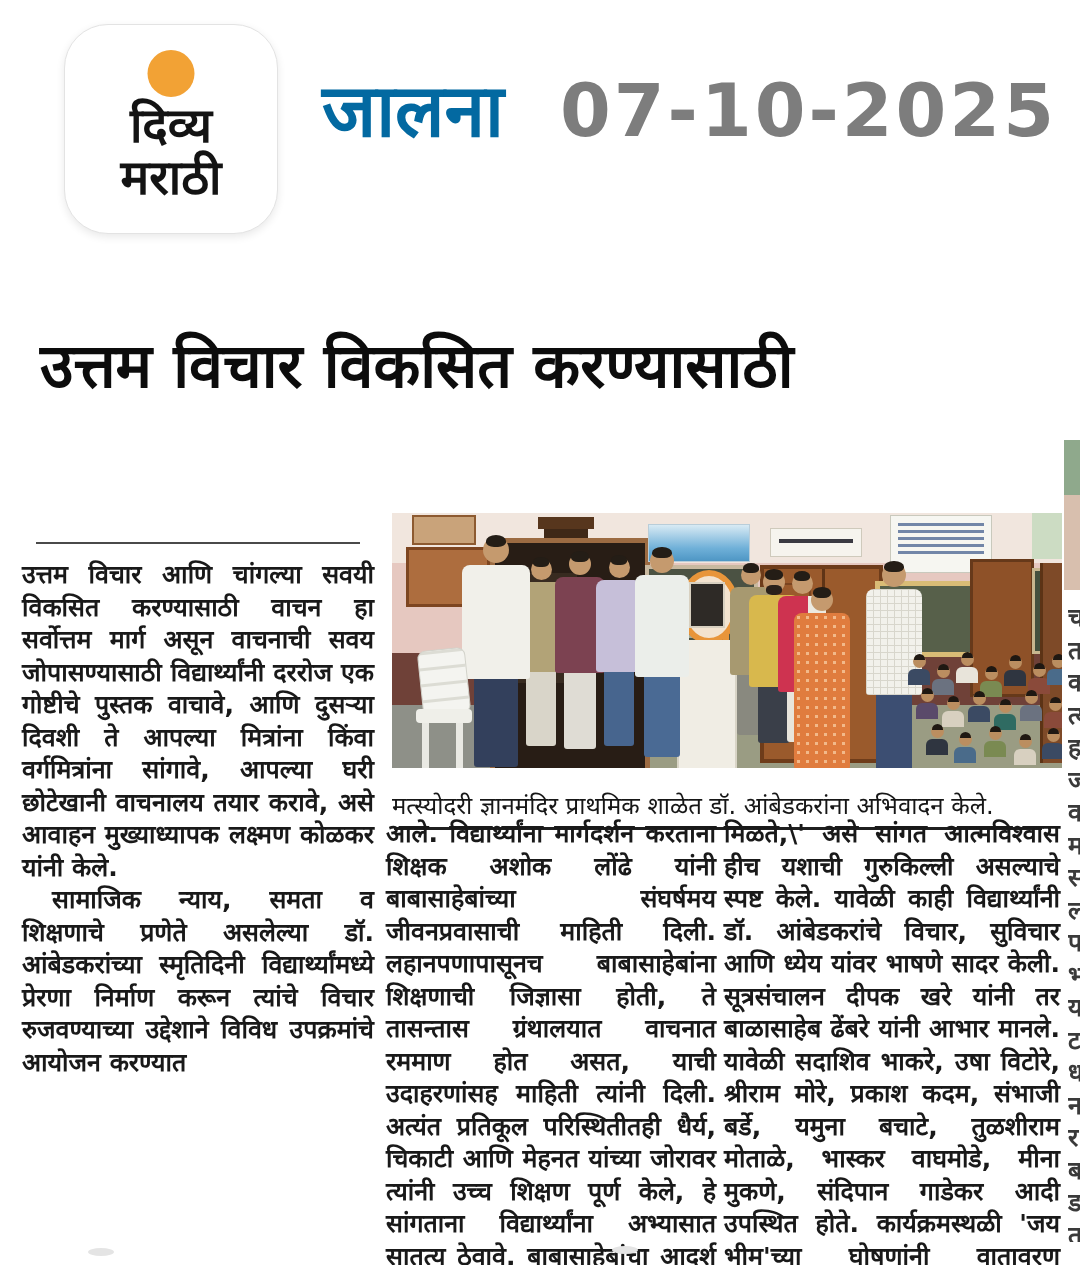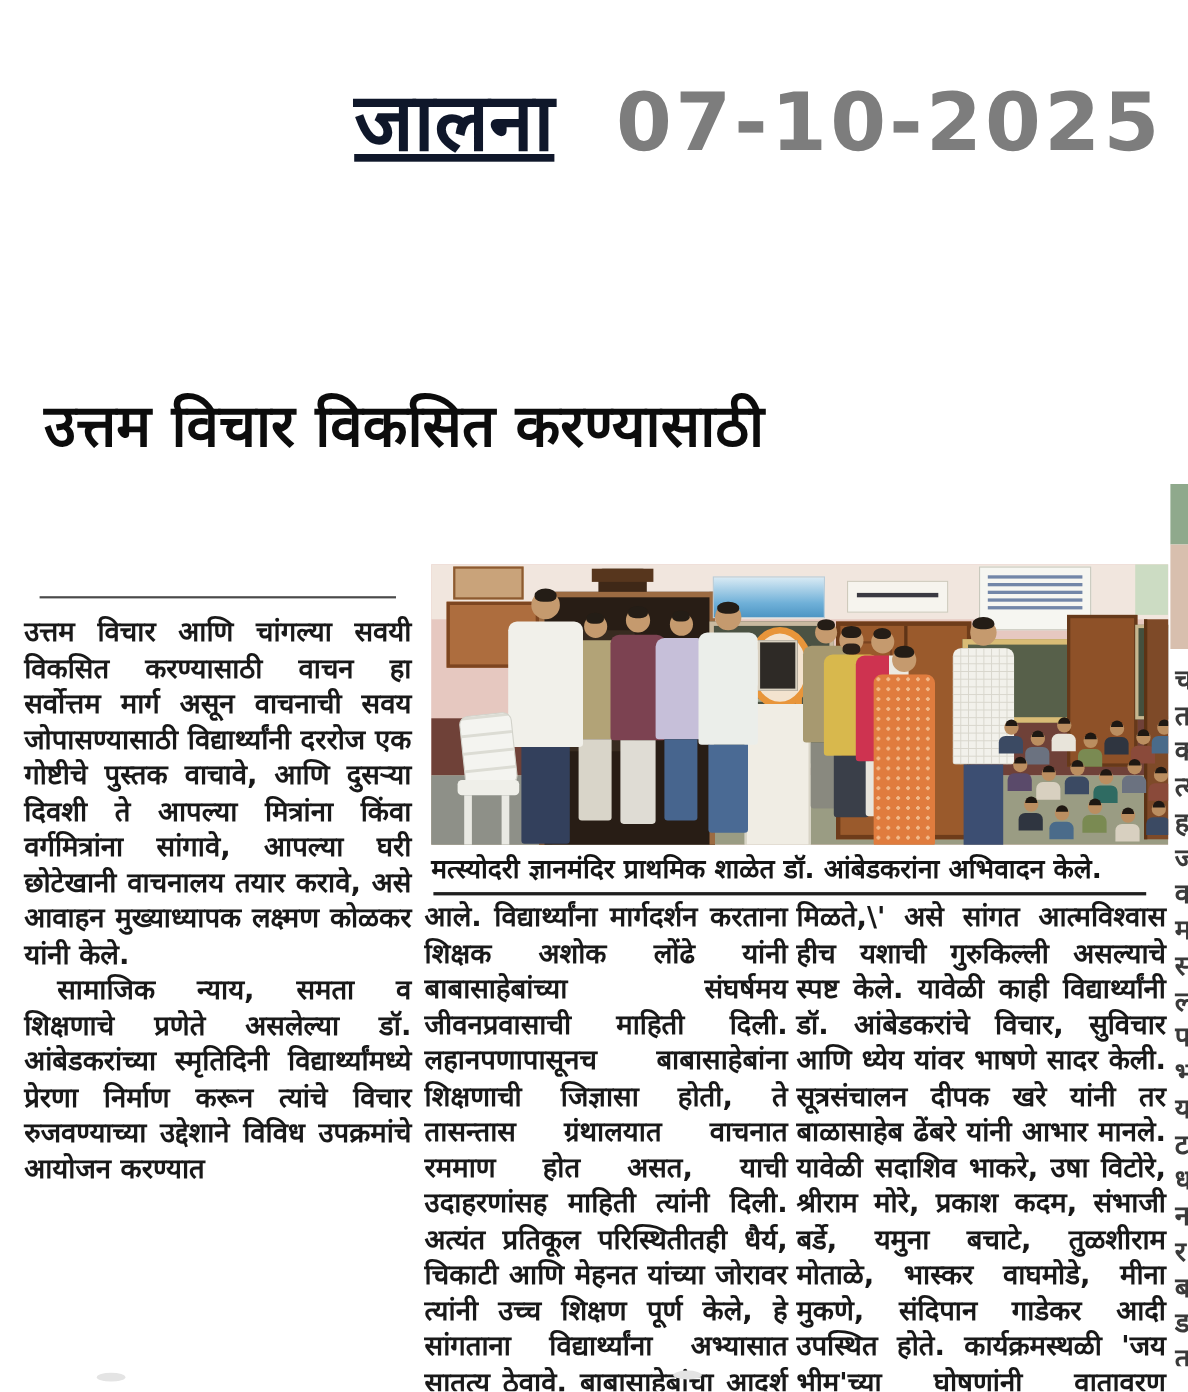--- a/index.html
+++ b/index.html
@@ -7,42 +7,42 @@
         font-family:"DejaVu Sans","Liberation Sans",sans-serif;color:#161616;}
   .abs{position:absolute;}
 
   
   .logo-card{position:absolute;left:64px;top:24px;width:212px;height:208px;background:#fff;
              border:1px solid #e3e3e3;border-radius:44px;box-shadow:0 3px 8px rgba(0,0,0,.09);}
   .logo-sun{position:absolute;left:50%;top:25px;transform:translateX(-50%);width:47px;height:47px;border-radius:50%;}
   .logo-text{position:absolute;top:74px;left:0;width:100%;text-align:center;
              font-size:48px;font-weight:800;line-height:52px;color:#131313;}
   .header-title{position:absolute;left:322px;top:58px;display:flex;gap:56px;align-items:baseline;}
-  .edition{font-size:73px;font-weight:700;color:#0f172a;text-decoration:underline;}
+  .edition{font-size:73px;font-weight:700;color:#0369a1;}
   .date{font-size:73px;font-weight:700;color:#7d7d7d;letter-spacing:3px;}
 
   
   .headline{position:absolute;left:40px;top:316px;width:1030px;}
-  .headline div{font-size:53px;font-weight:800;color:#0c0c0c;line-height:100px;white-space:nowrap;margin-top:22px;}
+  .headline div{font-size:61px;font-weight:800;color:#0c0c0c;line-height:100px;white-space:nowrap;}
 
   
   .col{position:absolute;text-align:justify;font-size:25px;line-height:32.5px;font-weight:600;color:#191919;}
   .col p{margin:0;}
   .col p + p{text-indent:30px;}
   .col1{left:22px;top:532px;width:352px;}
   .byline{text-align:center;font-size:27px;font-weight:700;color:#1a1a1a;line-height:34px;}
   .byline-rule{margin:10px 14px 0 14px;border-top:2px solid #4a4a4a;}
   .col1-text{margin-top:15px;}
   .col2{left:386px;top:818px;width:330px;}
   .col3{left:724px;top:818px;width:336px;}
 
   
   .photo-block{position:absolute;left:392px;top:513px;width:670px;}
   .photo{position:relative;width:670px;height:255px;overflow:hidden;background:#e6c8c0;}
-  .caption{margin-top:4px;font-size:24px;font-weight:700;color:#161616;}
+  .caption{margin-top:20px;font-size:24px;font-weight:400;color:#161616;}
   .caption-rule{margin-top:6px;margin-left:2px;width:648px;border-top:3px solid #1f1f1f;}
 
   
   .topband{left:0;top:0;width:670px;height:50px;background:#f1e6de;}
   .greenpatch{left:640px;top:0;width:30px;height:46px;background:#ccdcc3;}
   .wainscot{left:0;top:140px;width:670px;height:52px;background:#6f4138;}
   .ground{left:0;top:192px;width:670px;height:63px;background:#9a9c83;}
   .groundL{left:0;top:192px;width:110px;height:63px;background:#8e9088;}
   .cabinet{left:14px;top:34px;width:78px;height:54px;background:#ad6d3e;border:3px solid #7d4520;}
   .frame-top{left:20px;top:2px;width:60px;height:26px;background:#c9a37a;border:2px solid #8d5a30;}
@@ -110,20 +110,27 @@
   .edge-sliver-tan{left:1064px;top:495px;width:16px;height:95px;background:#d8bfae;}
   .edge-frags{left:1068px;top:602px;width:12px;height:640px;overflow:hidden;white-space:pre;
               font-size:25px;line-height:32.5px;font-weight:600;color:#3a3a3a;}
   .smudge{position:absolute;width:26px;height:8px;border-radius:50%;background:#e4e4e4;}
 </style>
 </head>
 <body>
 
 <div class="page">
 
+  <div class="logo-card">
+    <div class="logo-sun" id="logo-sun" style="background: rgb(242, 162, 53);"></div>
+    <div class="logo-text">
+      <div>दिव्य</div>
+      <div>मराठी</div>
+    </div>
+  </div>
   <div class="header-title">
     <span class="edition">जालना</span>
     <span class="date">07-10-2025</span>
   </div>
 
   <div class="headline">
     <div>उत्तम विचार विकसित करण्यासाठी</div>
   </div>
 
   <div class="col col1">

